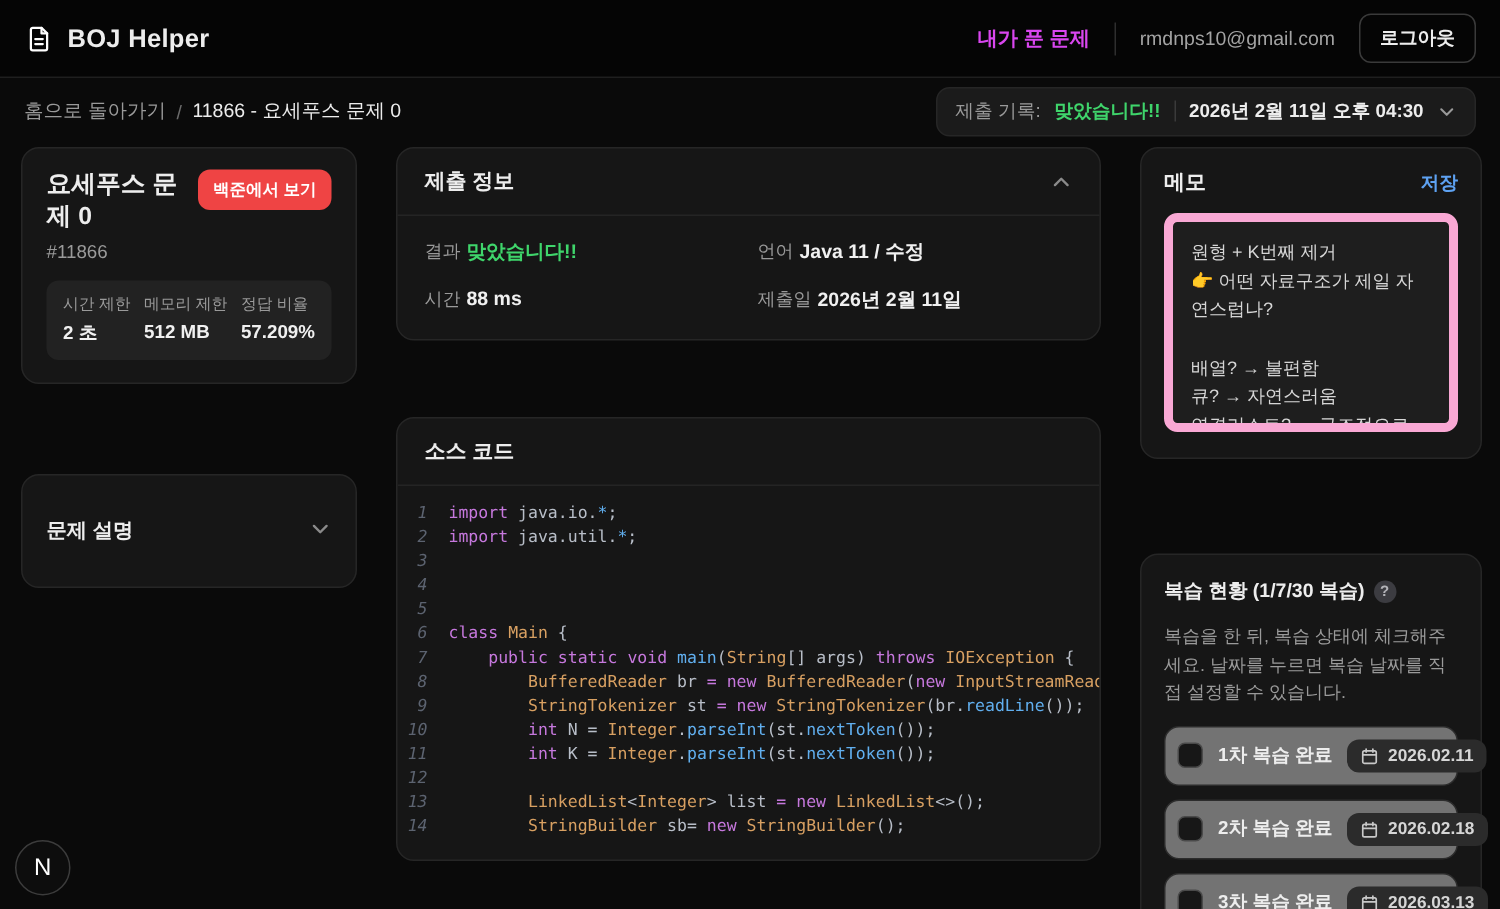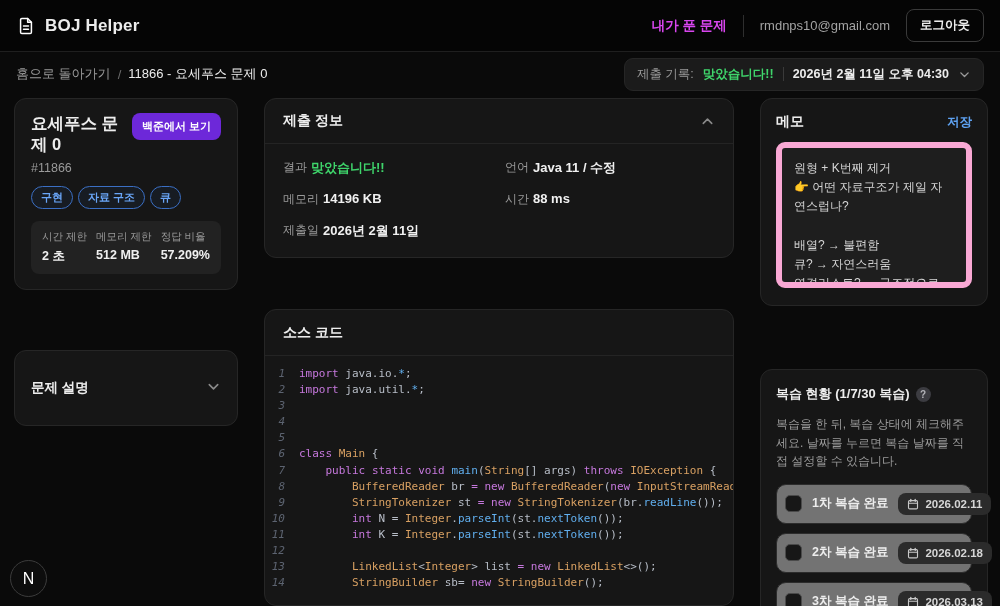--- a/index.html
+++ b/index.html
@@ -53,21 +53,21 @@
   .col { display:flex; flex-direction:column; min-width:0;gap:33px; }
   .card {
     background:#161616; border:1px solid #262626; border-radius:12px;
     width:100%;
   }
   
   .problem-card { padding:14px 16px 15px; }
   .problem-top { display:flex; align-items:flex-start; justify-content:space-between; gap:8px; }
   .problem-title { font-size:16.5px; font-weight:bold; line-height:1.25; }
   .boj-btn {
-    flex:none; background:#6d28d9; color:#fff; border:none; border-radius:8px;
+    flex:none; background:#ef4444; color:#fff; border:none; border-radius:8px;
     font-size:11px; font-weight:bold; padding:6px 10px; cursor:pointer; font-family:inherit;
   }
   .problem-id { margin-top:7px; font-size:12.5px; color:#9a9a9a; }
   .tags { margin-top:11px; display:flex; flex-wrap:wrap; gap:5px; }
   .tag {
     font-size:11px; font-weight:bold; color:#6aa6f8; border:1px solid #3b6fc4;
     border-radius:999px; padding:3px 9px; cursor:pointer; background:rgba(47,129,247,.06);
   }
   .stats-box {
     margin-top:12px; background:#222222; border-radius:8px; padding:9px 11px;
@@ -202,25 +202,20 @@
 
 <main class="main">
 
   <div class="col">
     <section class="card problem-card">
       <div class="problem-top">
         <h1 class="problem-title">요세푸스 문제 0</h1>
         <button class="boj-btn">백준에서 보기</button>
       </div>
       <div class="problem-id">#11866</div>
-      <div class="tags">
-          <span class="tag">구현</span>
-          <span class="tag">자료 구조</span>
-          <span class="tag">큐</span>
-        </div>
       <div class="stats-box">
           <div class="stat">
             <span class="stat-label">시간 제한</span>
             <span class="stat-value">2 초</span>
           </div>
           <div class="stat">
             <span class="stat-label">메모리 제한</span>
             <span class="stat-value">512 MB</span>
           </div>
           <div class="stat">
@@ -251,24 +246,20 @@
         </span>
       </div>
       <div class="sub-body">
           <div class="field">
             <span class="field-label">결과</span>
             <span class="field-value green">맞았습니다!!</span>
           </div>
           <div class="field">
             <span class="field-label">언어</span>
             <span class="field-value">Java 11 / 수정</span>
-          </div>
-          <div class="field">
-            <span class="field-label">메모리</span>
-            <span class="field-value">14196 KB</span>
           </div>
           <div class="field">
             <span class="field-label">시간</span>
             <span class="field-value">88 ms</span>
           </div>
           <div class="field">
             <span class="field-label">제출일</span>
             <span class="field-value">2026년 2월 11일</span>
           </div>
         </div>

